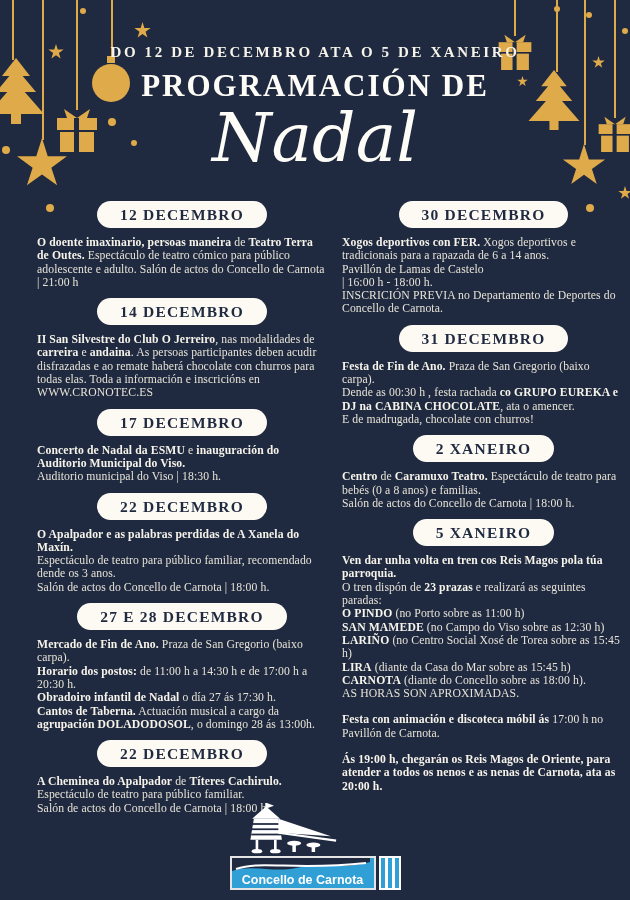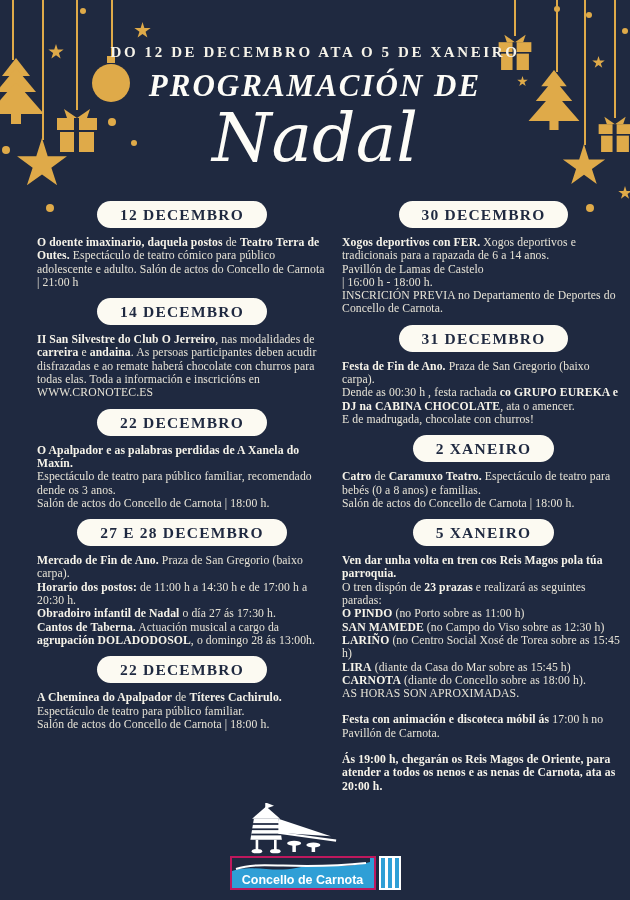--- a/index.html
+++ b/index.html
@@ -10,21 +10,21 @@
   }
   
   .decor{position:absolute;inset:0;pointer-events:none;}
   .string{position:absolute;top:0;width:2px;background:var(--gold);}
   .deco{position:absolute;}
   .deco svg{display:block;}
   .dot{position:absolute;border-radius:50%;background:var(--gold);}
   
   .header{position:absolute;top:0;left:0;right:0;text-align:center;color:var(--bold);}
   .date-range{margin-top:44px;font-size:15px;font-weight:bold;letter-spacing:2.6px;color:var(--bold);}
-  .main-title{margin:7px 0 0 0;font-size:31px;font-weight:bold;letter-spacing:2px;color:#fdfcf7;font-style:italic;}
+  .main-title{margin:7px 0 0 0;font-size:31px;font-weight:bold;letter-spacing:2px;color:#fdfcf7;}
   .script-title{
     margin-top:-4px;font-family:"DejaVu Serif",serif;font-style:italic;
     font-size:68px;line-height:76px;color:#fdfcf7;font-weight:normal;
   }
   
   .columns{position:absolute;top:201px;left:25px;width:588px;display:flex;gap:15px;margin-left:12px;}
   .col{width:290px;}
   .col.right{width:283px;}
   .event{text-align:center;margin-bottom:9px;}
   .pill{
@@ -35,21 +35,21 @@
   .event p{
     margin:0;text-align:left;font-size:11.7px;line-height:13.3px;
     color:var(--body);letter-spacing:0.1px;
   }
   .event p.gap{margin-top:13px;}
   .event .b{font-weight:bold;color:var(--bold);}
   
   .footer{position:absolute;left:0;right:0;bottom:10px;display:flex;flex-direction:column;align-items:center;}
   .horreo{margin:0 40px -7px 0;}
   .band-row{display:flex;align-items:stretch;}
-  .band{position:relative;width:142px;height:30px;background:var(--blue);border:2px solid #be185d;}
+  .band{position:relative;width:142px;height:30px;background:var(--blue);border:2px solid #e5e5e5;}
   .band svg{position:absolute;top:0;left:0;}
   .band-label{
     position:absolute;left:0;right:0;bottom:0;text-align:center;color:#fff;
     font-family:"Liberation Sans",sans-serif;font-weight:bold;font-size:12.5px;line-height:15px;
   }
   .stripes{
     width:18px;height:30px;margin-left:3px;border:2px solid #fff;
     background:linear-gradient(90deg,var(--blue) 0 4px,#fff 4px 7px,var(--blue) 7px 11px,#fff 11px 14px,var(--blue) 14px 18px);
   }
 </style>
@@ -171,30 +171,31 @@
   </div>
 
   <header class="header">
     <div class="date-range">DO 12 DE DECEMBRO ATA O 5 DE XANEIRO</div>
     <h1 class="main-title">PROGRAMACIÓN DE</h1>
     <div class="script-title">Nadal</div>
   </header>
 
   <main class="columns">
     <div class="col left">
-        <section class="event"><div class="pill">12 DECEMBRO</div><p class=""><span class="b">O doente imaxinario, daquela postos </span><span>de </span><span class="b">Teatro Terra de Outes.</span><span> Espectáculo de teatro cómico para público adolescente e adulto. Salón de actos do Concello de Carnota | 21:00 h</span></p></section>
+        <section class="event"><div class="pill">12 DECEMBRO</div><p class=""><span class="b">O doente imaxinario, persoas maneira </span><span>de </span><span class="b">Teatro Terra de Outes.</span><span> Espectáculo de teatro cómico para público adolescente e adulto. Salón de actos do Concello de Carnota | 21:00 h</span></p></section>
         <section class="event"><div class="pill">14 DECEMBRO</div><p class=""><span class="b">II San Silvestre do Club O Jerreiro</span><span>, nas modalidades de </span><span class="b">carreira</span><span> e </span><span class="b">andaina</span><span>. As persoas participantes deben acudir disfrazadas e ao remate haberá chocolate con churros para todas elas. Toda a información e inscricións en WWW.CRONOTEC.ES</span></p></section>
+        <section class="event"><div class="pill">17 DECEMBRO</div><p class=""><span class="b">Concerto de Nadal da ESMU</span><span> e </span><span class="b">inauguración do Auditorio Municipal do Viso.</span></p><p class=""><span>Auditorio municipal do Viso | 18:30 h.</span></p></section>
         <section class="event"><div class="pill">22 DECEMBRO</div><p class=""><span class="b">O Apalpador e as palabras perdidas de A Xanela do Maxín.</span></p><p class=""><span>Espectáculo de teatro para público familiar, recomendado dende os 3 anos.</span></p><p class=""><span> Salón de actos do Concello de Carnota | 18:00 h.</span></p></section>
         <section class="event"><div class="pill">27 E 28 DECEMBRO</div><p class=""><span class="b">Mercado de Fin de Ano.</span><span> Praza de San Gregorio (baixo carpa).</span></p><p class=""><span class="b">Horario dos postos:</span><span> de 11:00 h a 14:30 h e de 17:00 h a 20:30 h.</span></p><p class=""><span class="b">Obradoiro infantil de Nadal</span><span> o día 27 ás 17:30 h.</span></p><p class=""><span class="b">Cantos de Taberna.</span><span> Actuación musical  a cargo da </span><span class="b">agrupación DOLADODOSOL</span><span>, o domingo 28 ás 13:00h.</span></p></section>
         <section class="event"><div class="pill">22 DECEMBRO</div><p class=""><span class="b">A Cheminea do Apalpador</span><span>  de </span><span class="b">Títeres Cachirulo.</span><span> Espectáculo de teatro  para público familiar.</span></p><p class=""><span>Salón de actos do Concello de Carnota | 18:00 h.</span></p></section>
       </div>
     <div class="col right">
         <section class="event"><div class="pill">30 DECEMBRO</div><p class=""><span class="b">Xogos deportivos con FER.</span><span> Xogos deportivos e tradicionais para a rapazada de 6 a 14 anos.</span></p><p class=""><span>Pavillón de Lamas de Castelo</span></p><p class=""><span>| 16:00 h - 18:00 h.</span></p><p class=""><span>INSCRICIÓN PREVIA no Departamento de Deportes do Concello de Carnota.</span></p></section>
         <section class="event"><div class="pill">31 DECEMBRO</div><p class=""><span class="b">Festa de Fin de Ano.</span><span> Praza de San Gregorio (baixo carpa).</span></p><p class=""><span>Dende as 00:30 h , festa rachada </span><span class="b">co GRUPO EUREKA e DJ na CABINA CHOCOLATE</span><span>, ata o amencer.</span></p><p class=""><span>E de madrugada, chocolate con churros!</span></p></section>
-        <section class="event"><div class="pill">2 XANEIRO</div><p class=""><span class="b">Catro</span><span> de </span><span class="b">Caramuxo Teatro.</span><span> Espectáculo de teatro para bebés (0 a 8 anos) e familias.</span></p><p class=""><span>Salón de actos do Concello de Carnota | 18:00 h.</span></p></section>
+        <section class="event"><div class="pill">2 XANEIRO</div><p class=""><span class="b">Centro</span><span> de </span><span class="b">Caramuxo Teatro.</span><span> Espectáculo de teatro para bebés (0 a 8 anos) e familias.</span></p><p class=""><span>Salón de actos do Concello de Carnota | 18:00 h.</span></p></section>
         <section class="event"><div class="pill">5 XANEIRO</div><p class=""><span class="b">Ven dar unha volta en tren cos Reis Magos pola túa parroquia.</span></p><p class=""><span>O tren dispón de </span><span class="b">23 prazas</span><span> e realizará as seguintes paradas:</span></p><p class=""><span class="b">O PINDO</span><span> (no Porto sobre as 11:00 h)</span></p><p class=""><span class="b">SAN MAMEDE</span><span> (no Campo do Viso sobre as 12:30 h)</span></p><p class=""><span class="b">LARIÑO</span><span> (no Centro Social Xosé de Torea sobre as 15:45 h)</span></p><p class=""><span class="b">LIRA</span><span> (diante da Casa do Mar sobre as 15:45 h)</span></p><p class=""><span class="b">CARNOTA</span><span> (diante do Concello sobre as 18:00 h).</span></p><p class=""><span>AS HORAS SON APROXIMADAS.</span></p><p class="gap"><span class="b">Festa con animación e discoteca móbil ás</span><span> 17:00 h no Pavillón de Carnota.</span></p><p class="gap"><span class="b">Ás 19:00 h, chegarán os Reis Magos de Oriente, para atender a todos os nenos e as nenas de Carnota, ata as 20:00 h.</span></p></section>
       </div>
   </main>
 
   <footer class="footer">
     <div class="horreo">
       <svg width="150" height="56" viewBox="0 0 150 64">
 
         <rect x="41" y="0" width="2" height="10" fill="#fff"></rect>
         <polygon points="43,0 51,3 43,6" fill="#fff"></polygon>

